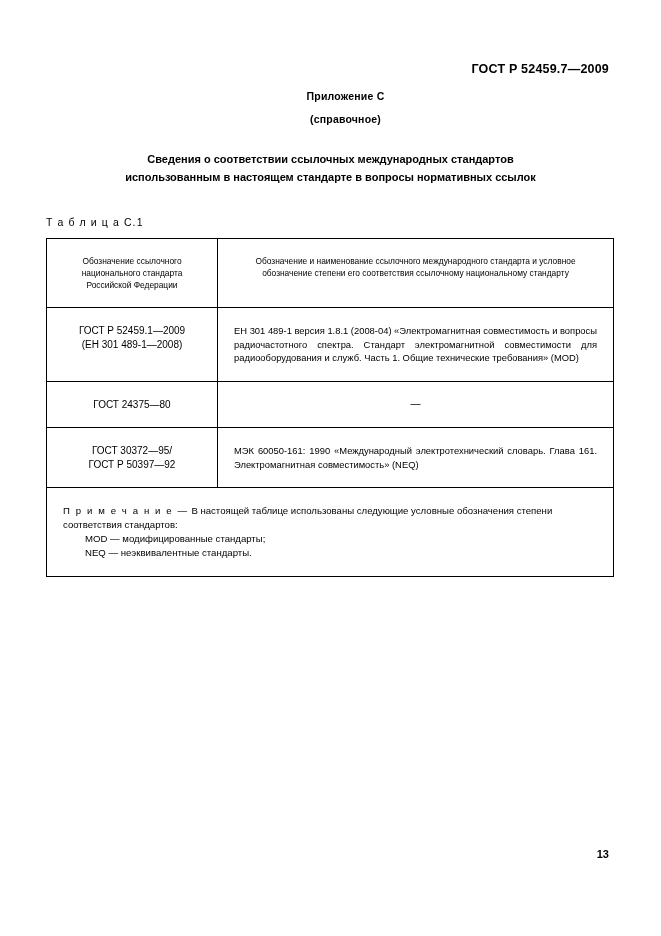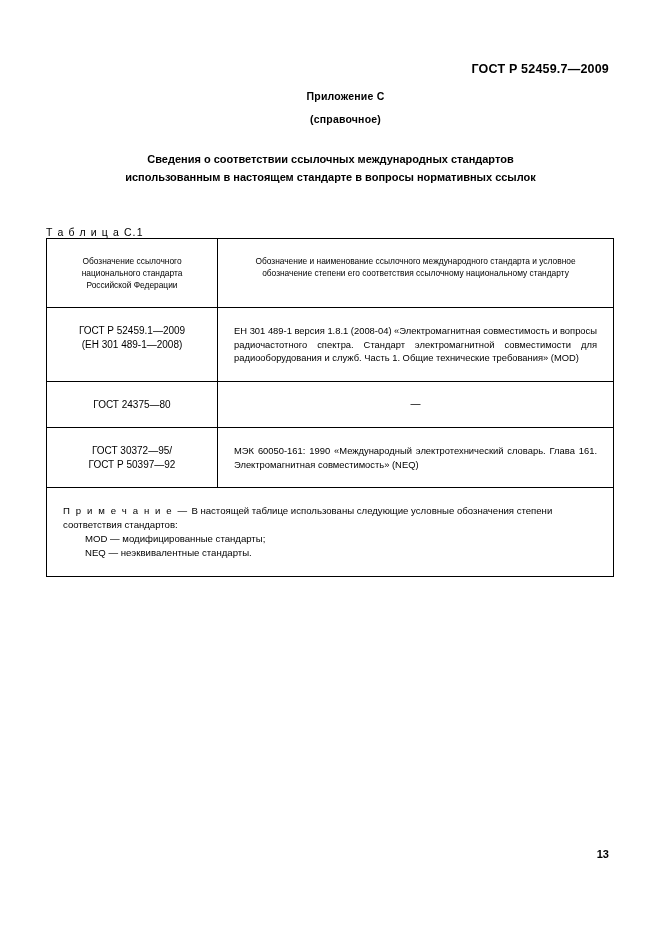--- a/index.html
+++ b/index.html
@@ -55,21 +55,21 @@
     top: 150px;
     left: 0;
     width: 661px;
     text-align: center;
     font-size: 11px;
     font-weight: bold;
     line-height: 18px;
   }
   .table-caption {
     position: absolute;
-    top: 226px;
+    top: 216px;
     left: 46px;
     font-size: 10.5px;
     letter-spacing: 1.1px;
   }
   .tbl {
     position: absolute;
     left: 46px;
     top: 238px;
     width: 568px;
     border-collapse: collapse;

